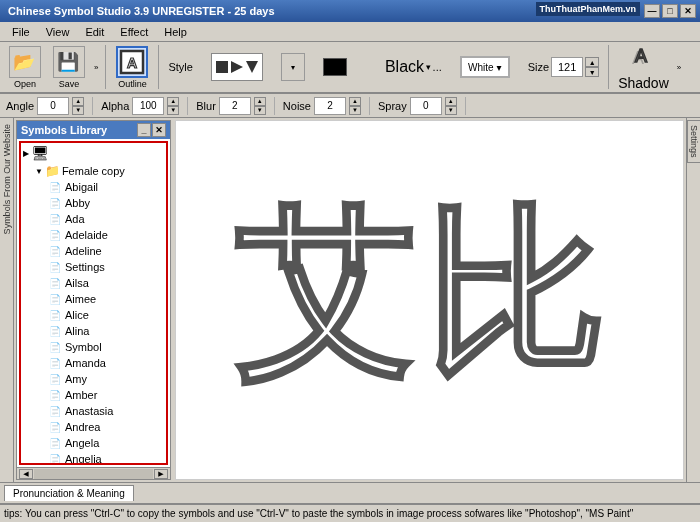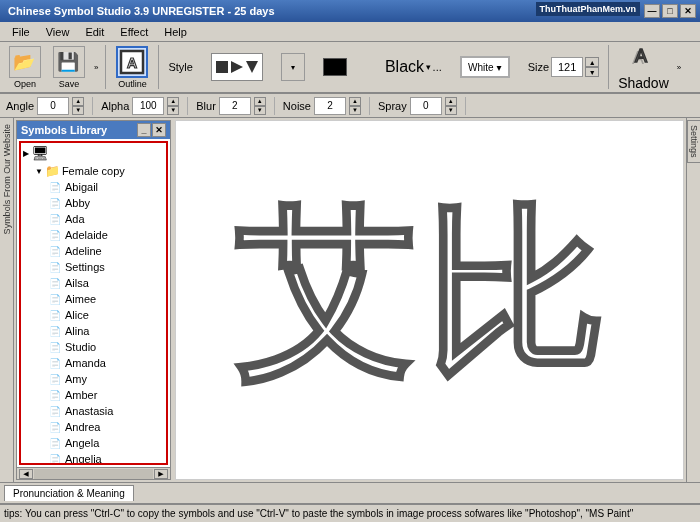--- a/index.html
+++ b/index.html
@@ -661,21 +661,21 @@
           <div class="tree-item">
               <span class="tree-icon file-icon">📄</span>
               <span>Alice</span>
             </div>
           <div class="tree-item">
               <span class="tree-icon file-icon">📄</span>
               <span>Alina</span>
             </div>
           <div class="tree-item">
               <span class="tree-icon file-icon">📄</span>
-              <span>Studio</span>
+              <span>Symbol</span>
             </div>
           <div class="tree-item">
               <span class="tree-icon file-icon">📄</span>
               <span>Amanda</span>
             </div>
           <div class="tree-item">
               <span class="tree-icon file-icon">📄</span>
               <span>Amy</span>
             </div>
           <div class="tree-item">

